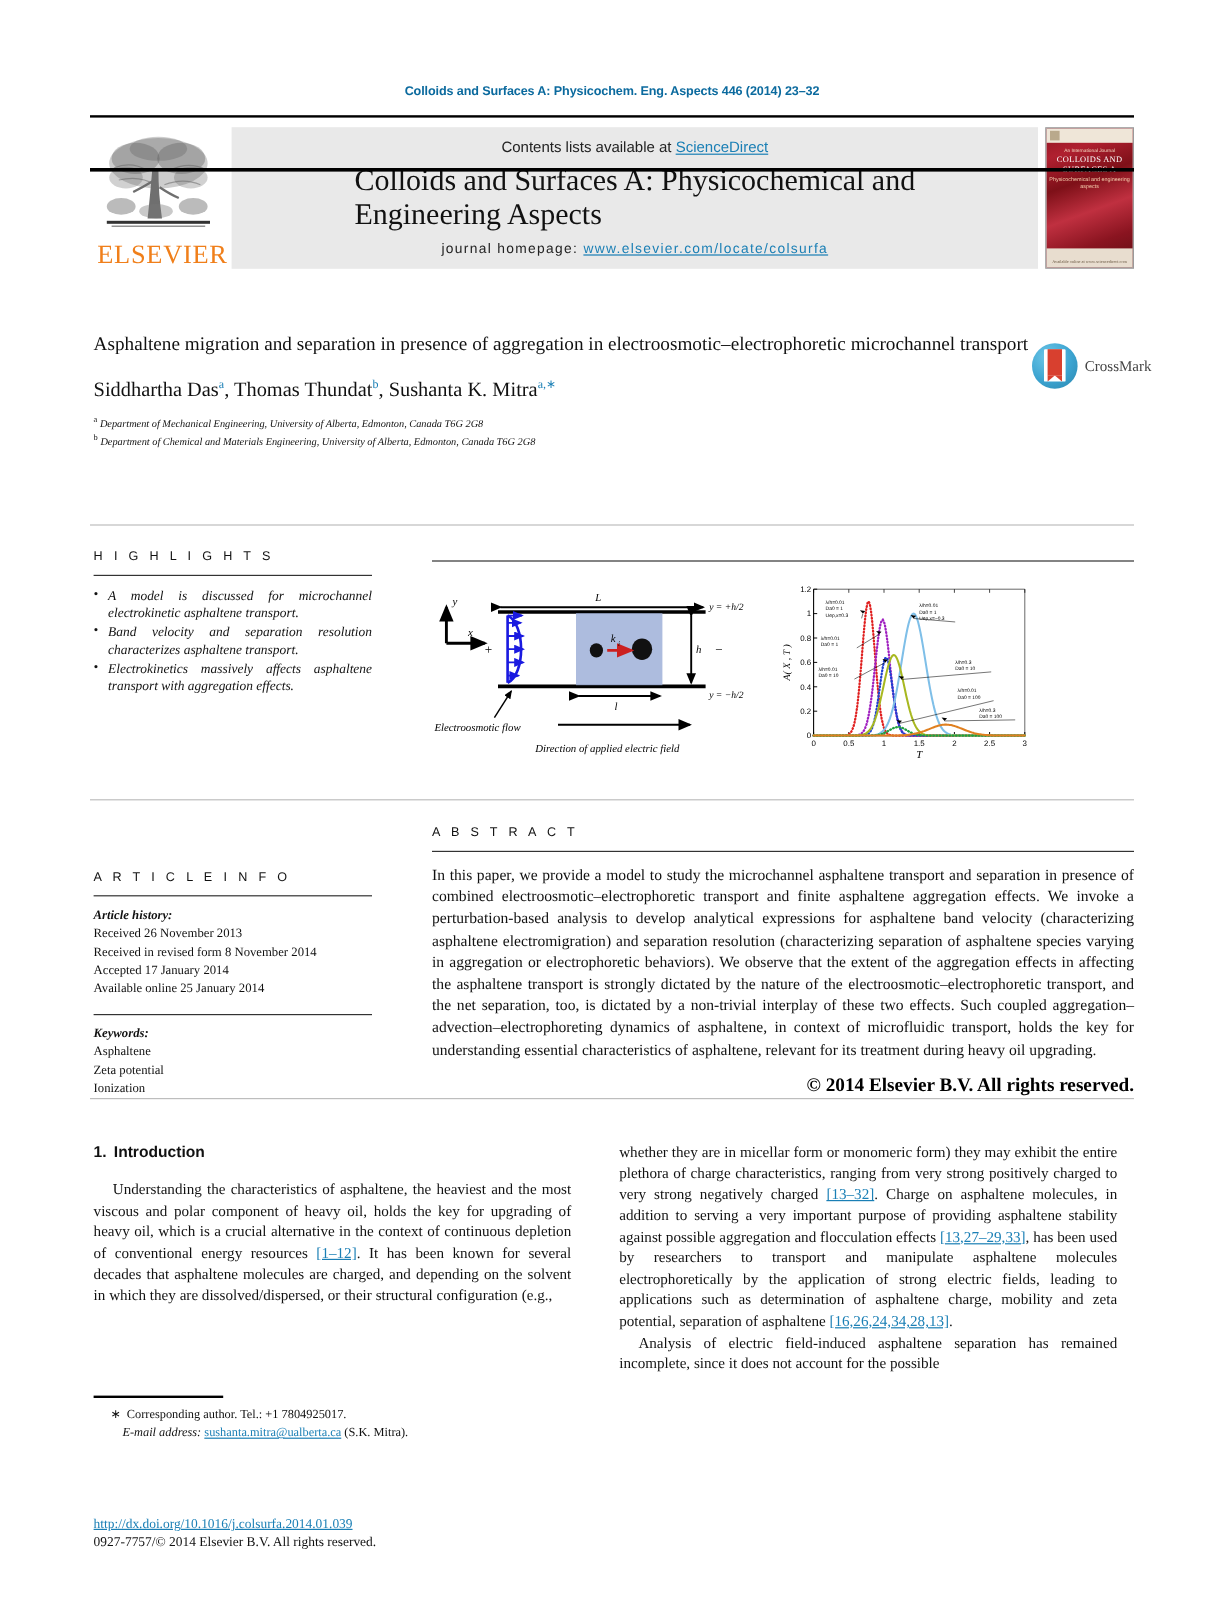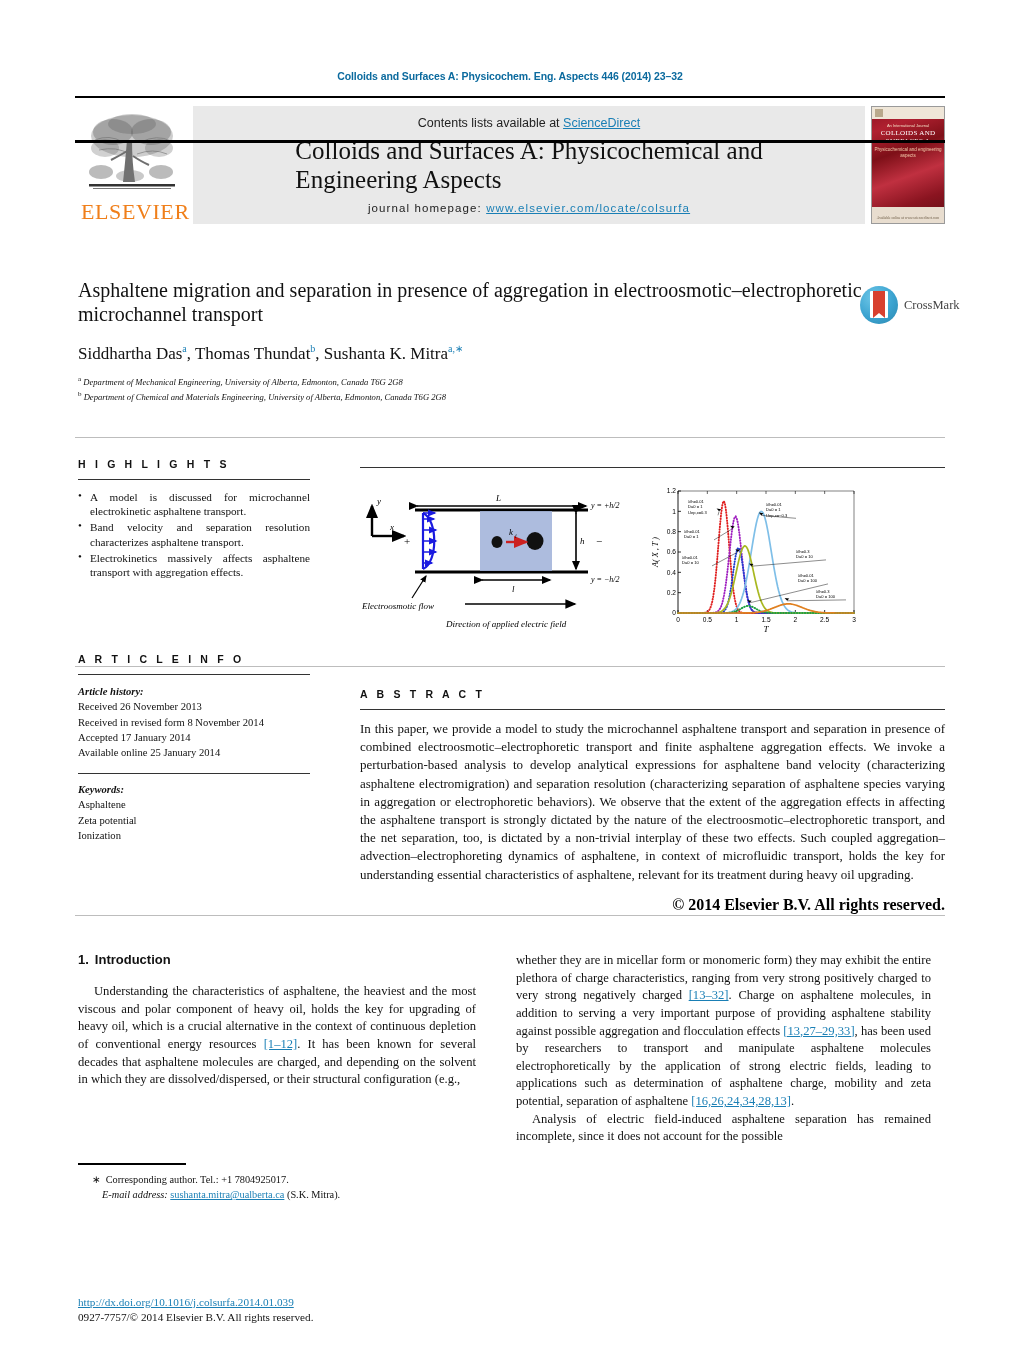--- a/index.html
+++ b/index.html
@@ -71,21 +71,21 @@
   .cover-t3 { position:absolute; top:40px; left:0; right:0; text-align:center;
     font-size:4.5px; line-height:6px; color:#f7cfae; font-family:"Liberation Sans",sans-serif; }
   .cover-mini { position:absolute; top:2px; left:3px; width:8px; height:8px; background:#b9a98c; }
   .cover-bot-t { position:absolute; bottom:3px; left:0; right:0; text-align:center; font-size:3.6px; color:#6d5c46;}
   .mast-rule { position:absolute; top:140px; left:75px; width:870px; height:3px; background:#000; }
 
   
   .title-block { position:absolute; top:278px; left:78px; width:790px; }
   h1.art-title {
     margin:0; font-family:"Liberation Serif", serif;
-    font-size:20px; font-weight:normal; line-height:1.22; color:#111;
+    font-size:16px; font-weight:normal; line-height:1.22; color:#111;
   }
   .authors {
     margin-top:16px; font-family:"Liberation Serif", serif;
     font-size:17px; color:#111;
   }
   .authors sup { font-size:10px; color:#1a7fb5; vertical-align:super; }
   .affil {
     margin-top:11px; font-family:"Liberation Serif", serif;
     font-size:8.6px; font-style:italic; line-height:1.5; color:#111;
   }
@@ -100,45 +100,45 @@
   .cm-ribbon:after { content:""; position:absolute; bottom:-5px; left:0; width:0; height:0;
     border-left:6px solid #d8402f; border-right:6px solid #d8402f; border-bottom:5px solid transparent; }
   .cm-text { margin-left:6px; font-family:"Liberation Serif", serif; font-size:12.5px; color:#444; }
 
   
   .hr-thin { position:absolute; left:75px; width:870px; height:1px; background:#bdbdbd; }
 
   
   .sec-head {
     font-family:"Liberation Sans", sans-serif;
-    font-size:10.5px; font-weight:bold; letter-spacing:3.2px; color:#111;
+    font-size:10.5px; font-weight:normal; letter-spacing:3.2px; color:#111;
   }
   .sec-rule { height:1px; background:#333; margin-top:9px; }
 
   
   .highlights { position:absolute; top:458px; left:78px; width:232px; }
-  .hl-list { margin:10px 0 0 0; padding:0; list-style:none; }
+  .hl-list { margin:10px 0 0 0; padding:0; list-style:none;font-style:italic; }
   .hl-list li {
     position:relative; padding-left:12px; margin-bottom:2px;
     font-family:"Liberation Serif", serif; font-size:11.2px;
     line-height:1.27; text-align:justify; color:#111;
   }
   .hl-list li:before {
     content:"\2022"; position:absolute; left:0; top:-1px; font-size:11px;
   }
 
   
   .ga { position:absolute; top:458px; left:360px; width:585px; }
   .ga-body { position:relative; margin-top:12px; height:160px; }
   .ga-diagram { position:absolute; left:0; top:0; width:290px; height:158px; }
   .ga-chart { position:absolute; left:288px; top:-3px; width:212px; height:165px; }
   .ga-chart svg, .ga-diagram svg { display:block; }
 
   
-  .artinfo { position:absolute; top:653px; left:78px; width:232px; }
+  .artinfo { position:absolute; top:725px; left:78px; width:232px; }
   .ai-body { margin-top:9px; font-family:"Liberation Serif", serif; font-size:10.6px; line-height:1.45; color:#111; }
   .ai-label { font-style:italic; font-weight:bold; }
   .ai-rule { height:1px; background:#333; margin:12px 0 8px 0; }
 
   
   .abstract { position:absolute; top:688px; left:360px; width:585px; }
   .abs-body {
     margin-top:10px; font-family:"Liberation Serif", serif;
     font-size:13px; line-height:1.40; text-align:justify; color:#111;
   }
@@ -157,21 +157,21 @@
   .ref { color:#1a7fb5; }
 
   
   .footnote { position:absolute; top:1163px; left:78px; width:398px; }
   .fn-rule { width:108px; height:2px; background:#000; margin-bottom:7px; }
   .fn-text { font-family:"Liberation Serif", serif; font-size:10.3px; line-height:1.5; color:#111; }
   .fn-text .star { margin-right:5px; }
   .fn-ital { font-style:italic; }
   .fn-indent { padding-left:14px; }
 
-  .doiblock { position:absolute; top:1292px; left:78px; width:430px; }
+  .doiblock { position:absolute; top:1260px; left:78px; width:430px; }
   .doi { font-family:"Liberation Serif", serif; font-size:11.2px; color:#1a7fb5; }
   .issn { font-family:"Liberation Serif", serif; font-size:11.2px; color:#111; margin-top:1px; }
 </style>
 </head>
 <body>
 
 <div class="page">
 
   <div class="runhead">Colloids and Surfaces A: Physicochem. Eng. Aspects 446 (2014) 23–32</div>
 

